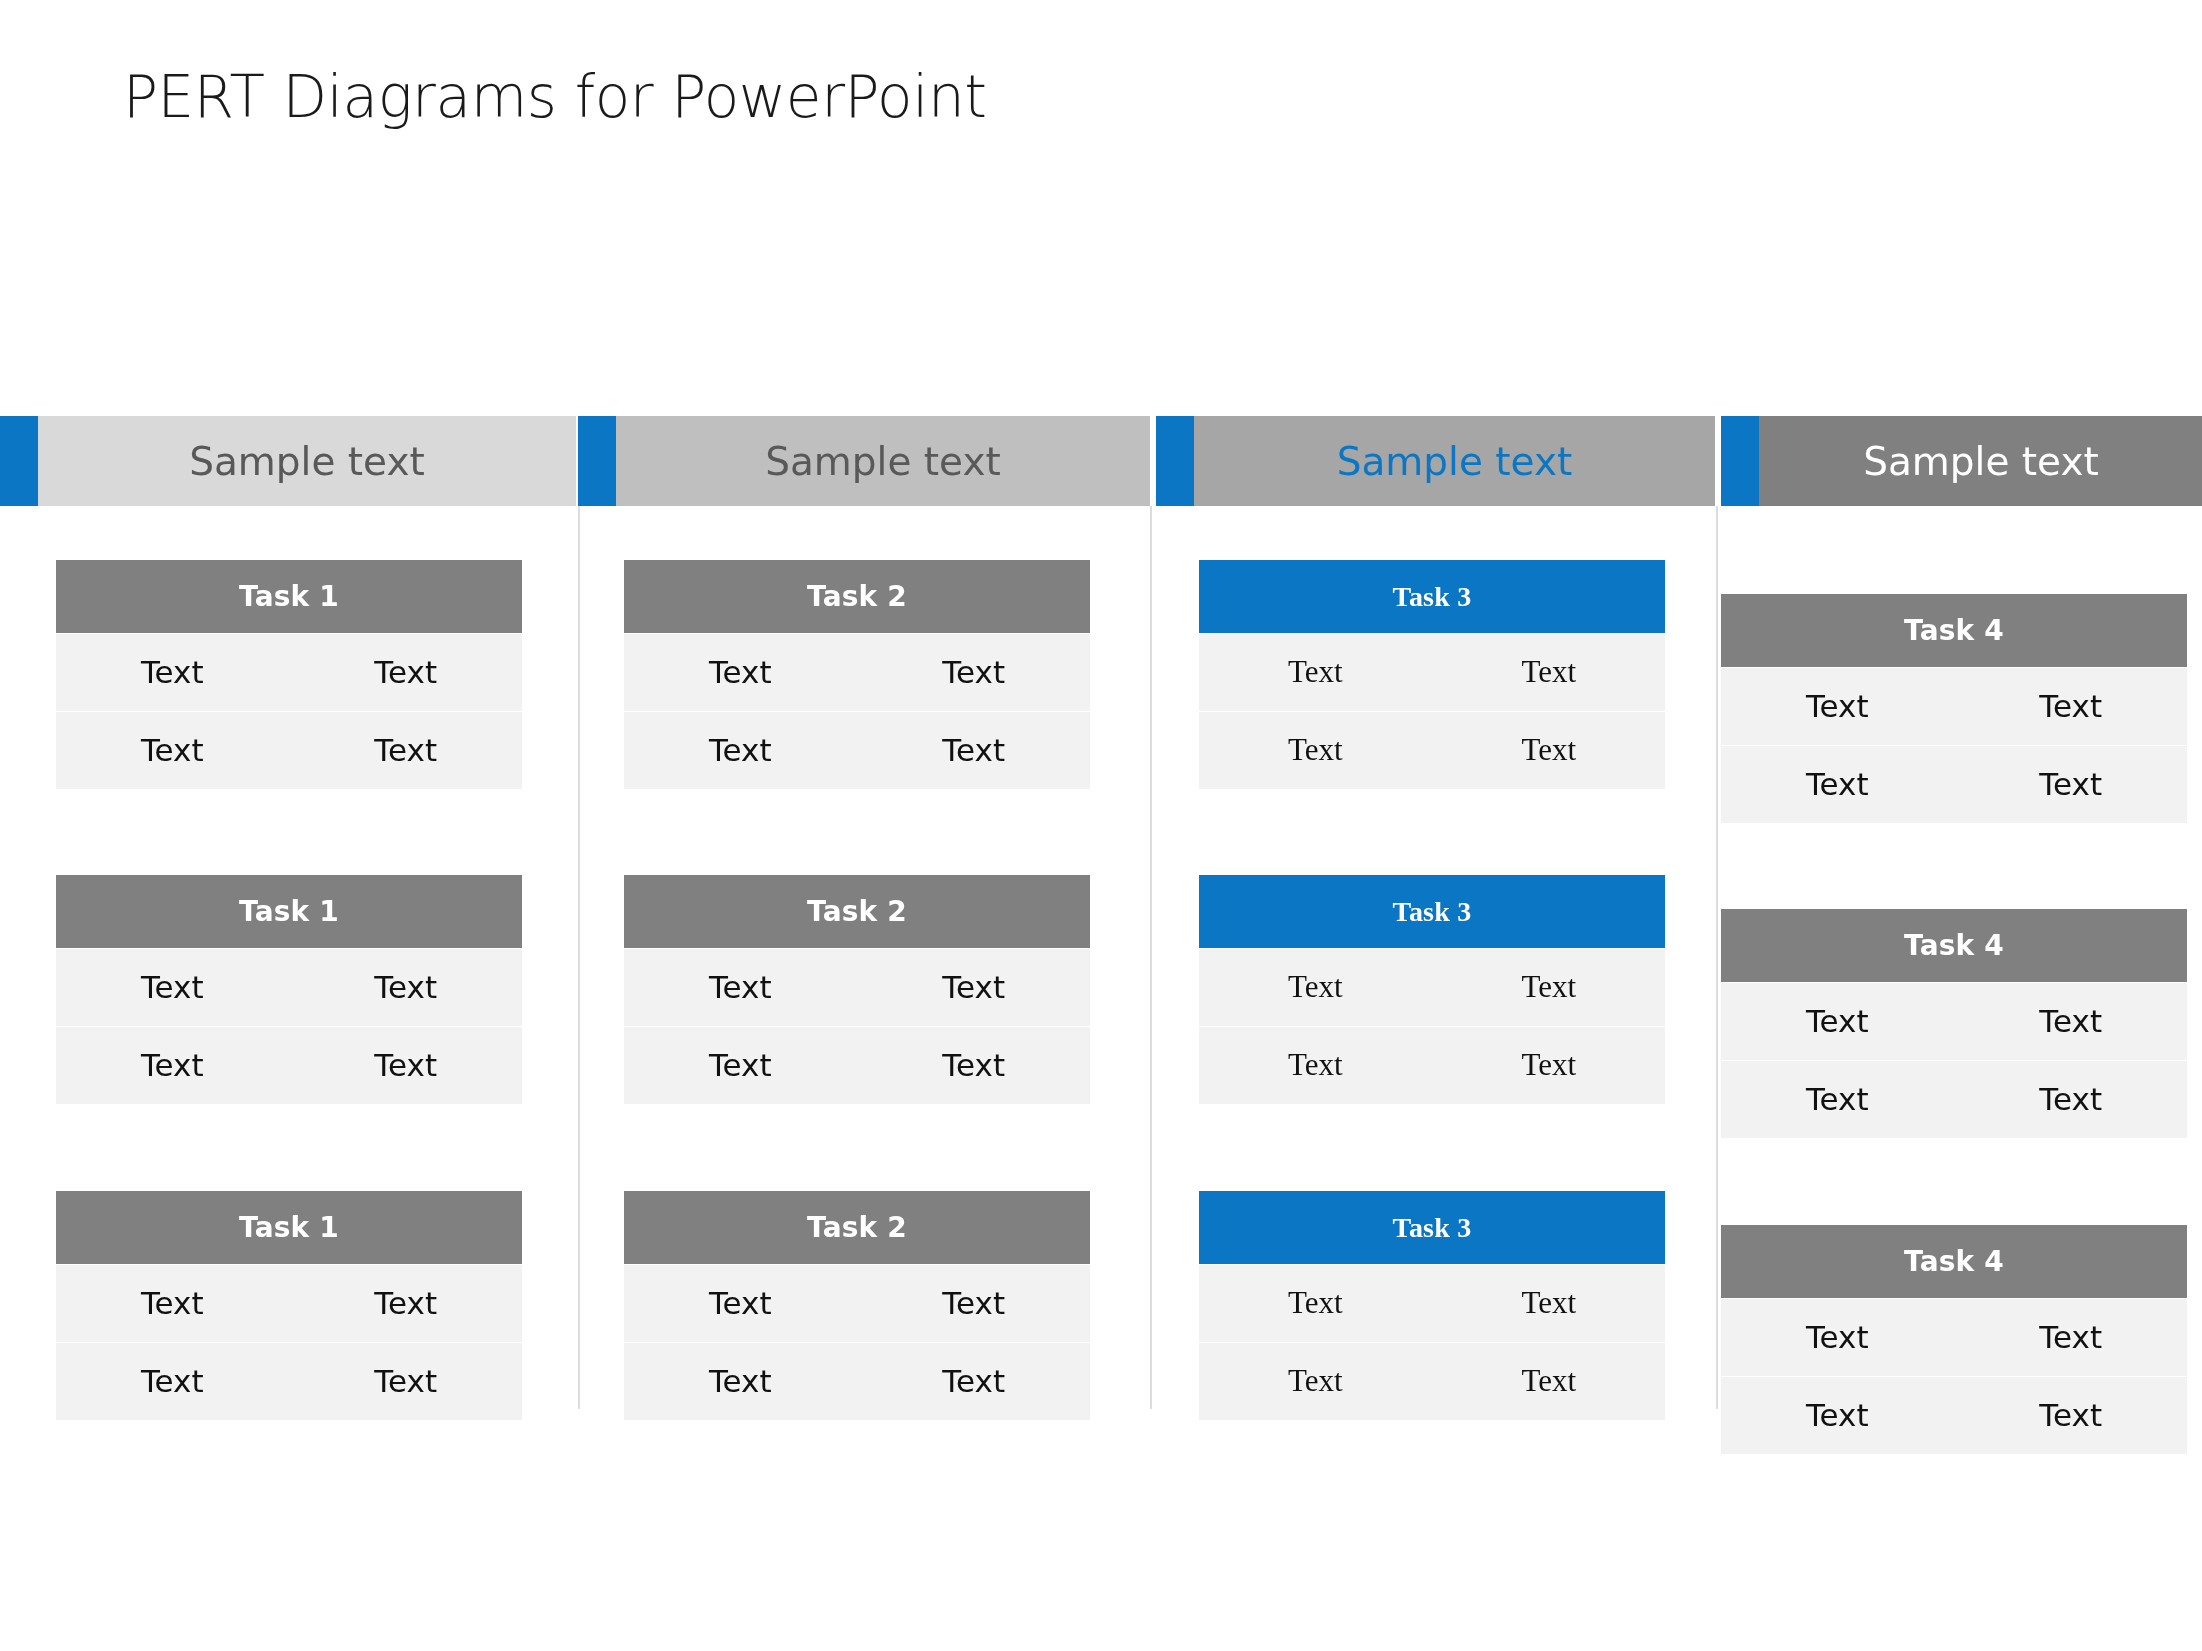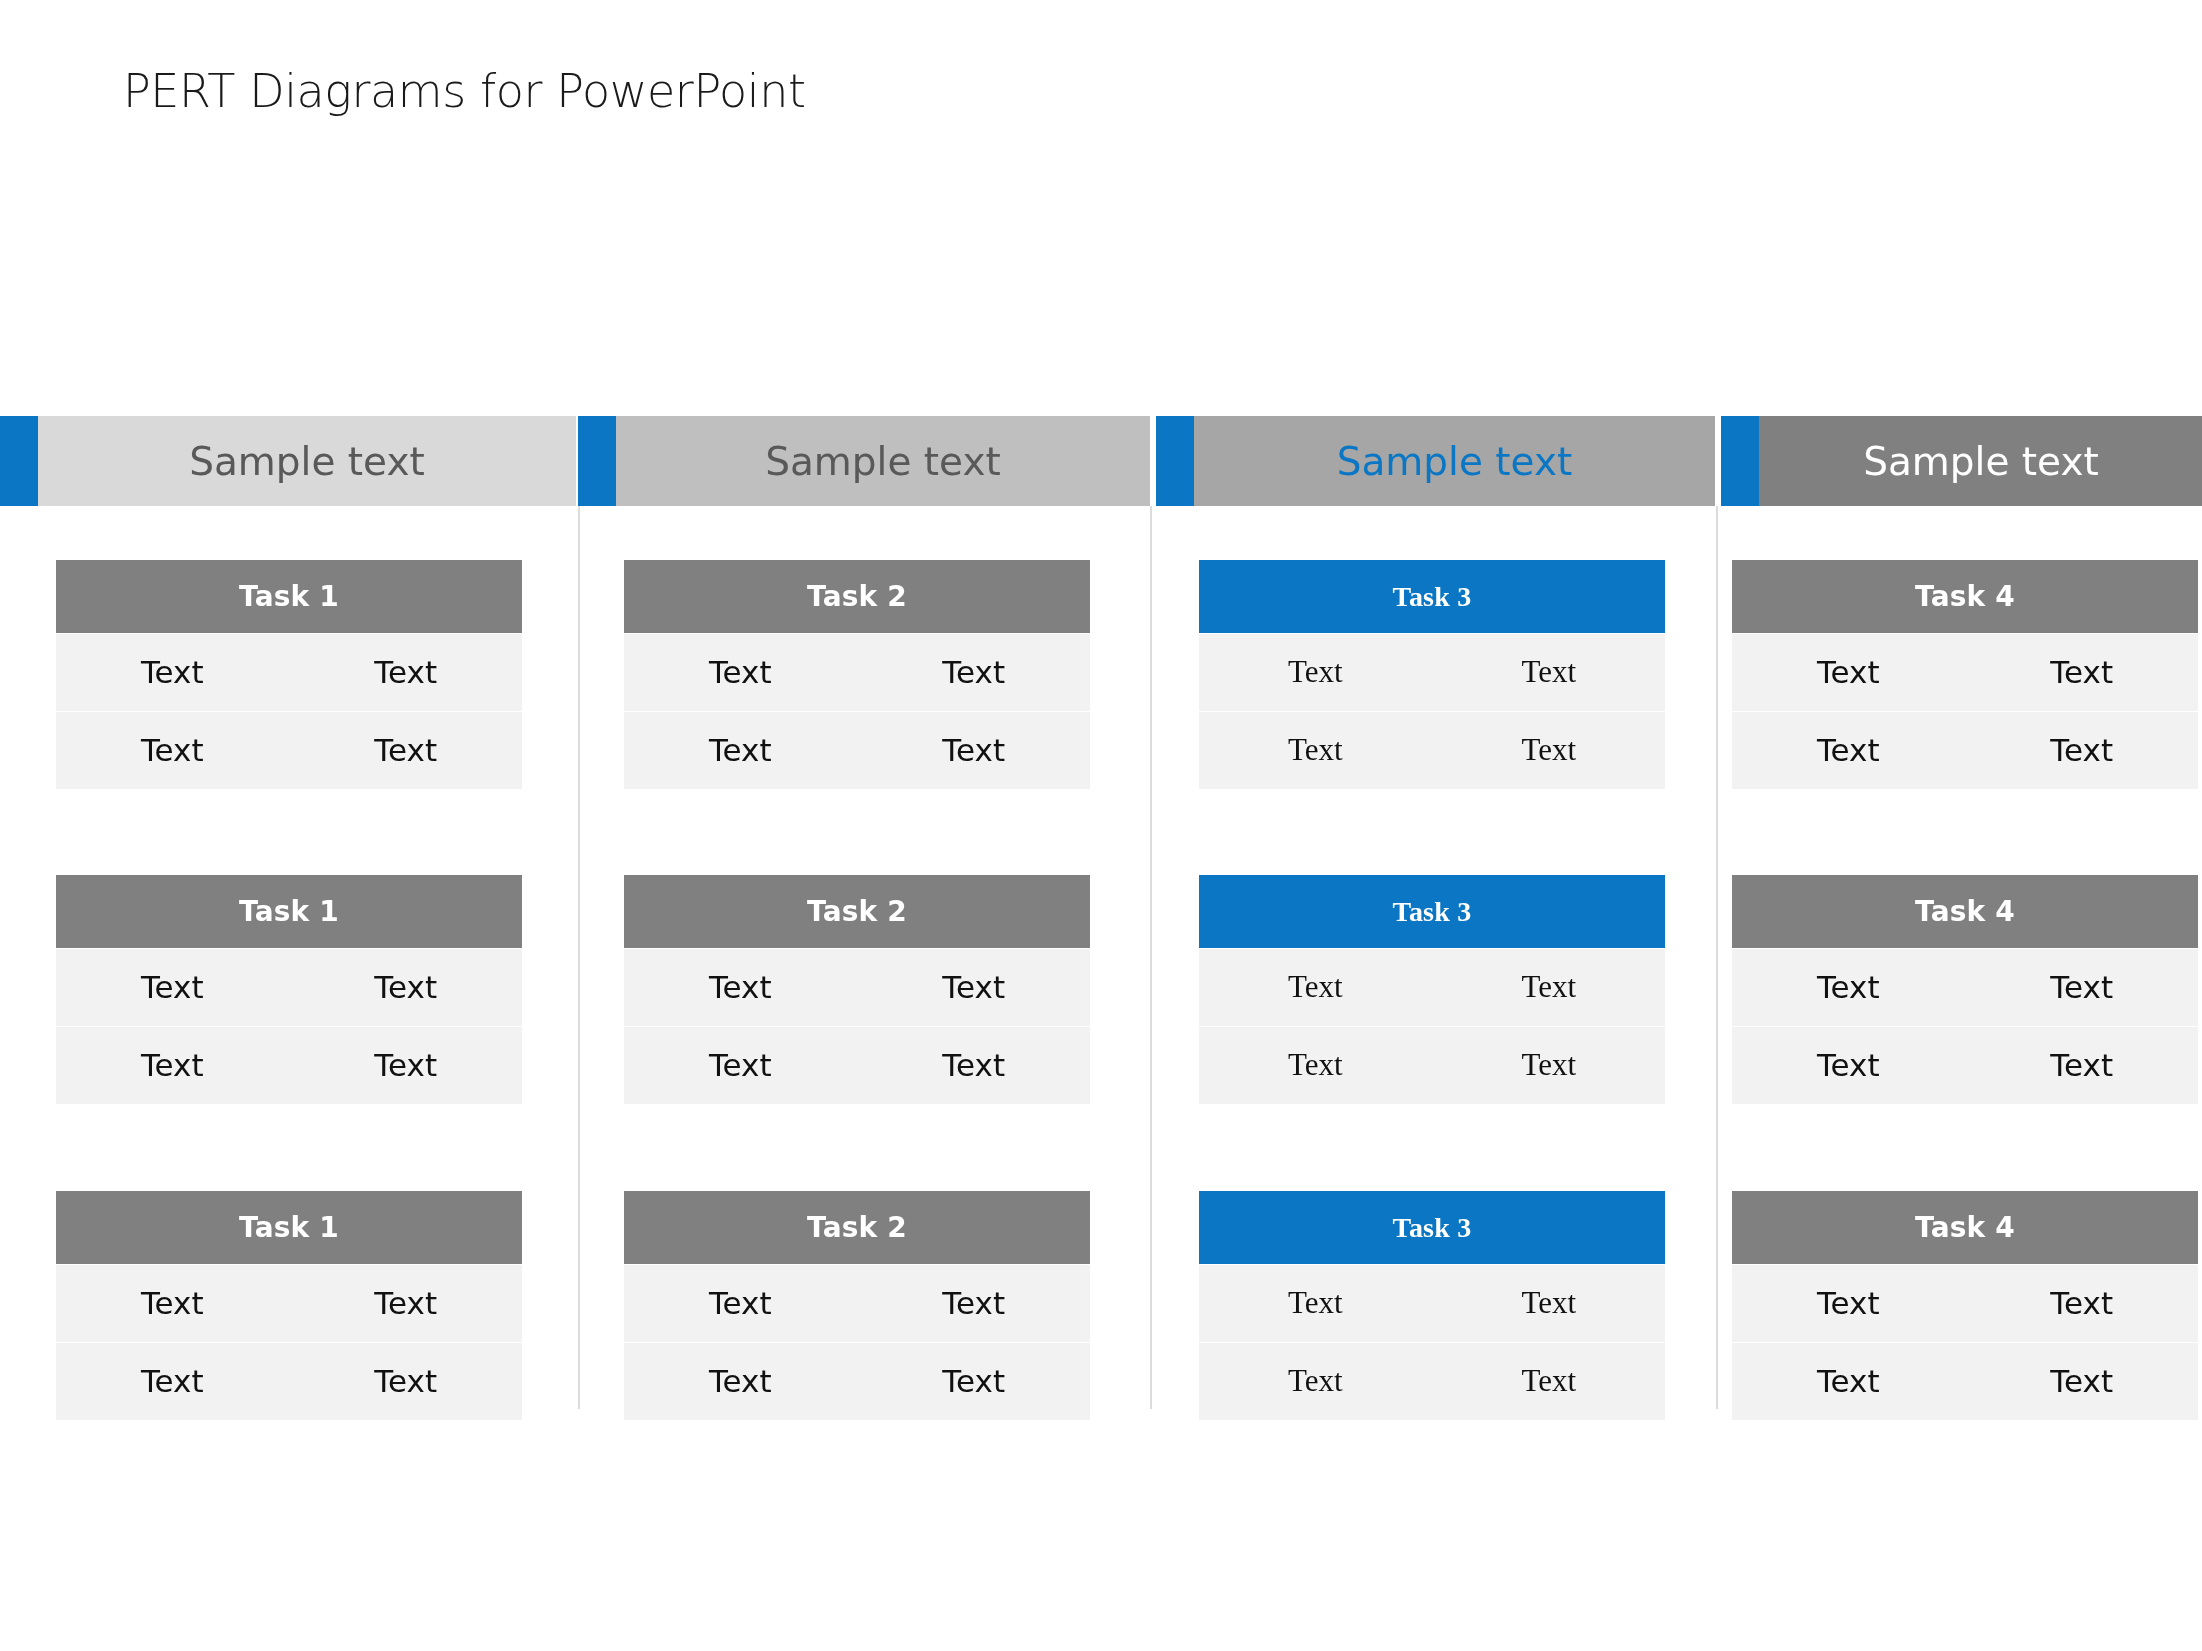--- a/index.html
+++ b/index.html
@@ -15,21 +15,21 @@
     overflow: hidden;
     font-family: "DejaVu Sans", "Liberation Sans", sans-serif;
     -webkit-font-smoothing: antialiased;
   }
 
   
   #slide-title {
     position: absolute;
     left: 123px;
     top: 67px;
-    font-size: 46px;
+    font-size: 58px;
     line-height: 1.05;
     font-weight: 300;
     color: #1a1a1a;
     letter-spacing: -0.4px;
     white-space: nowrap;
     font-family: "DejaVu Sans", "Liberation Sans", sans-serif;
   }
 
   
   #pert-board {
@@ -96,21 +96,21 @@
   }
 
   
   .task-card {
     position: absolute;
     width: 466px;
   }
   .pert-column.col-0 .task-card { left: 56px; }
   .pert-column.col-1 .task-card { left: 46px; }
   .pert-column.col-2 .task-card { left: 43px; font-family: Liberation Serif, serif; }
-  .pert-column.col-3 .task-card { left: 11px;  }
+  .pert-column.col-3 .task-card { left: 0px; margin-top: 34px;  }
 
   .task-card.row-0 { top: 144px; }
   .task-card.row-1 { top: 459px; }
   .task-card.row-2 { top: 775px; }
 
   .task-header {
     height: 73px;
     display: flex;
     align-items: center;
     justify-content: center;

